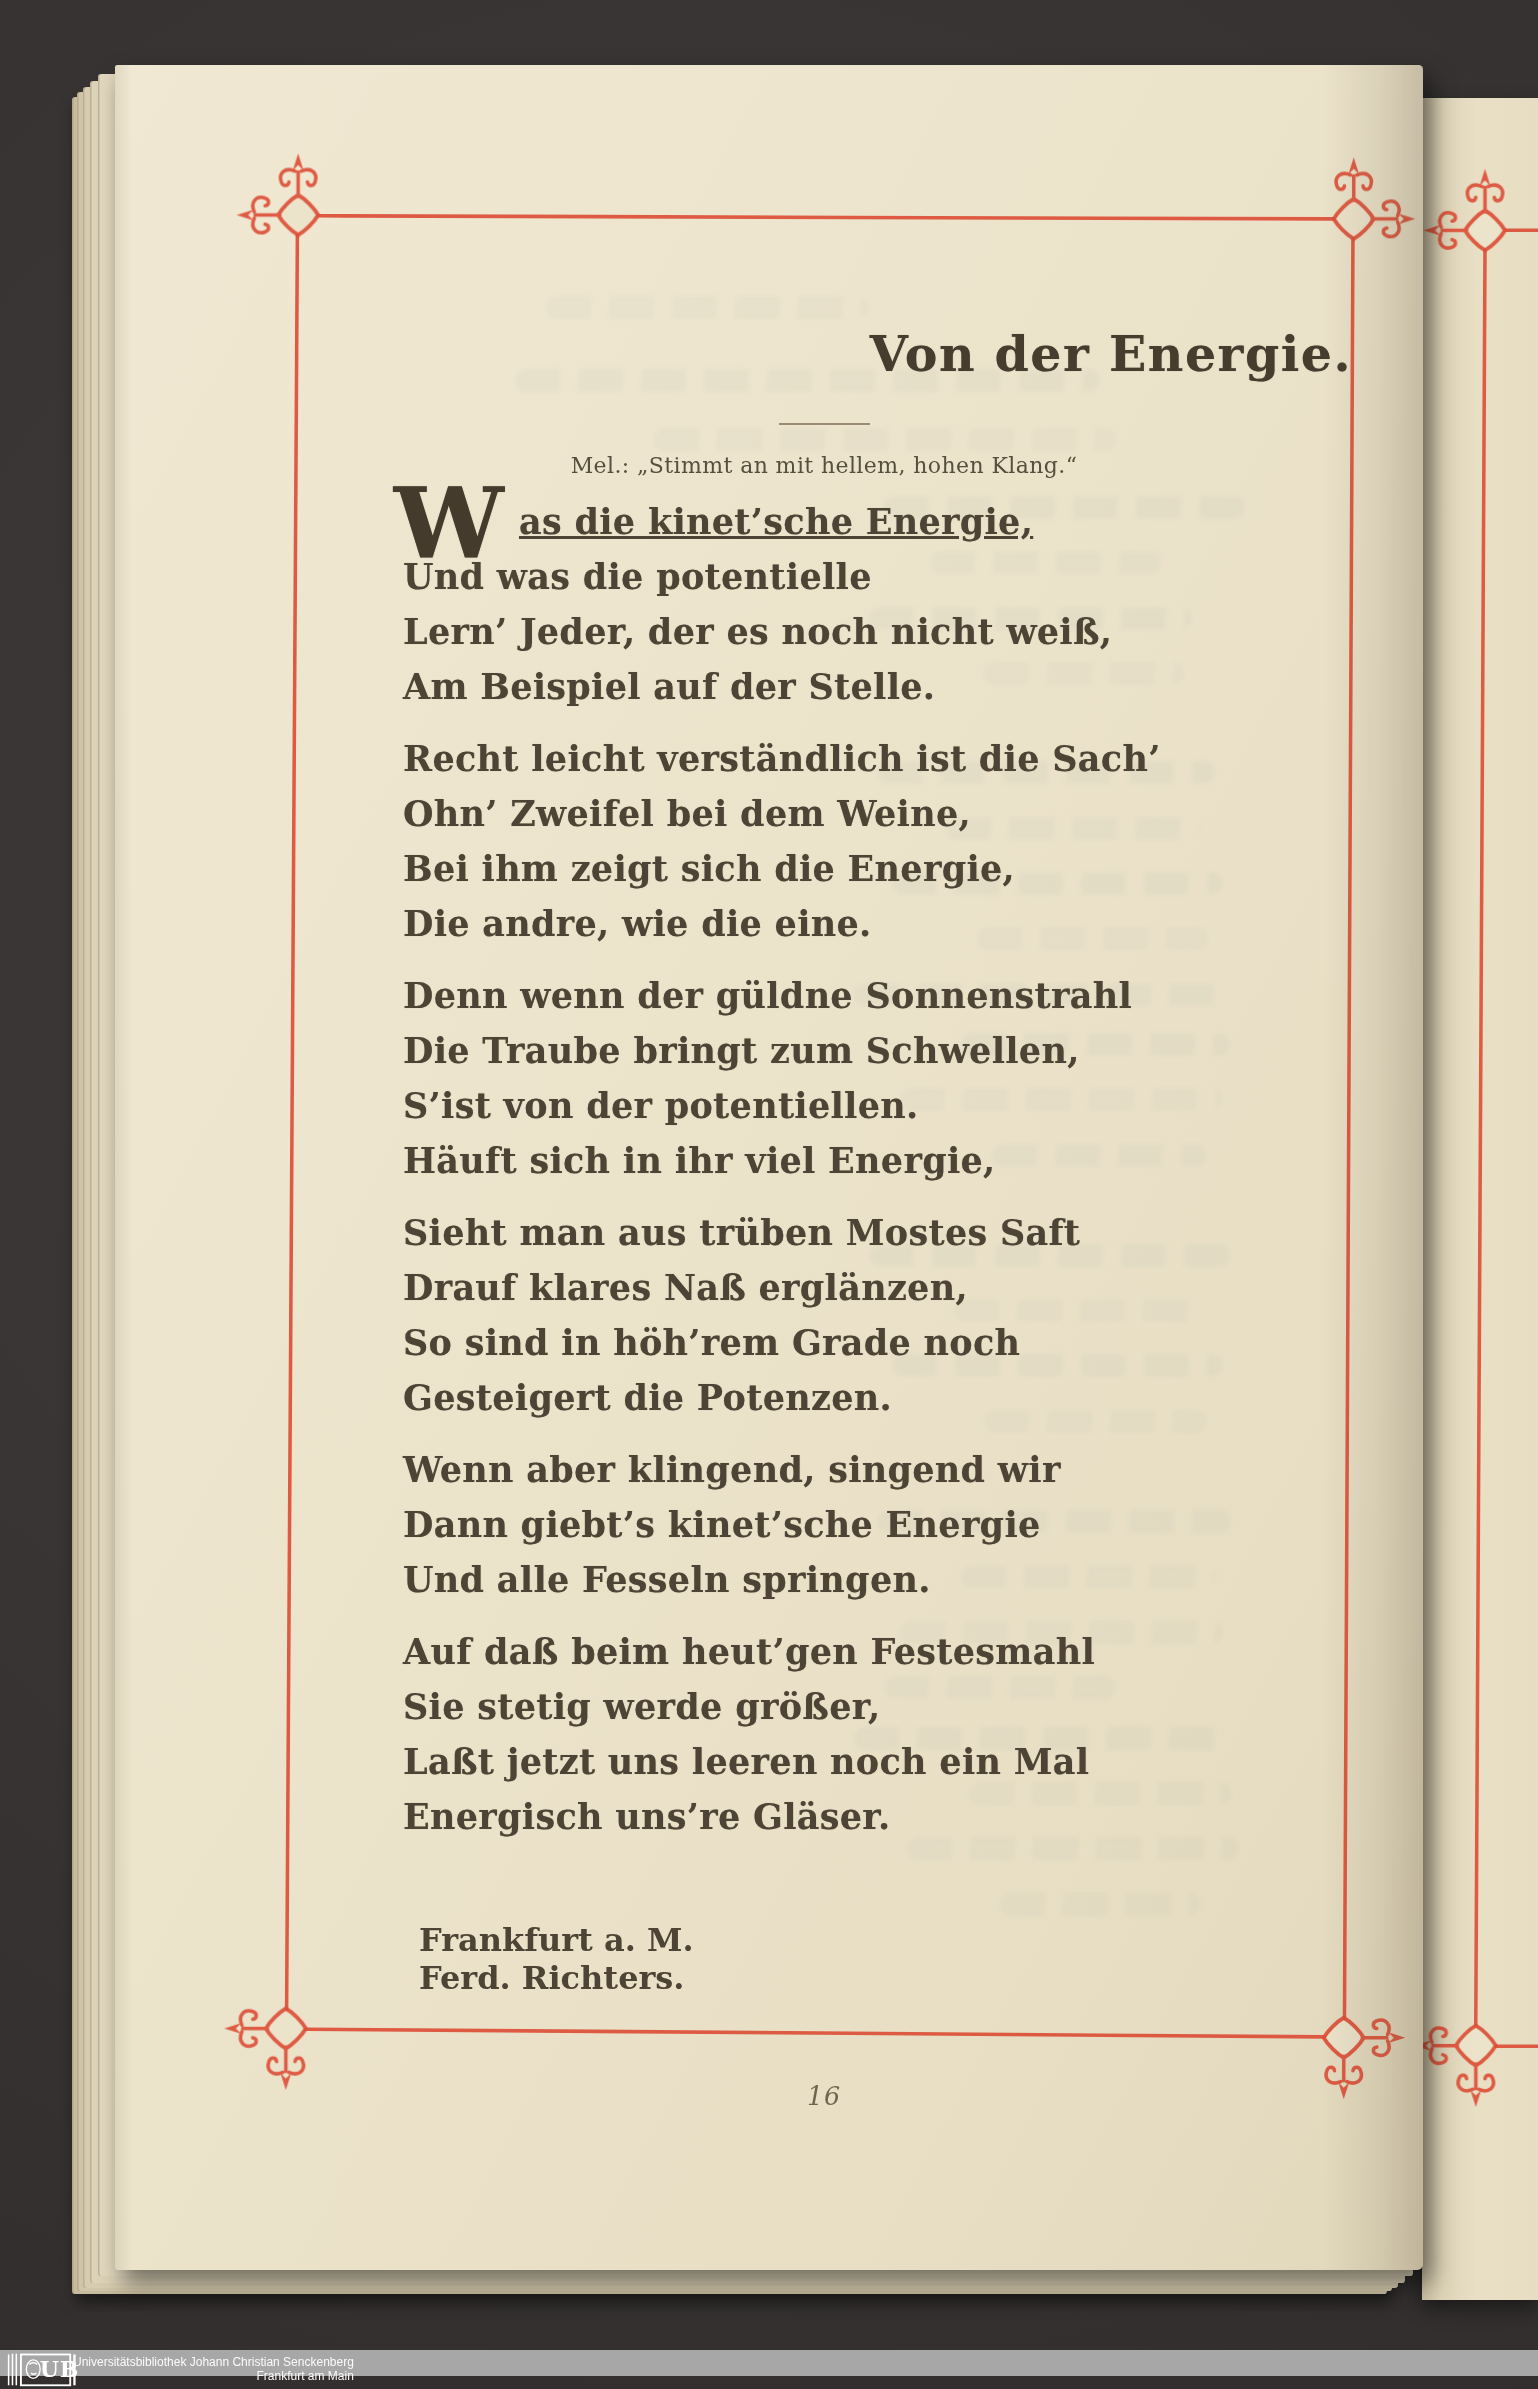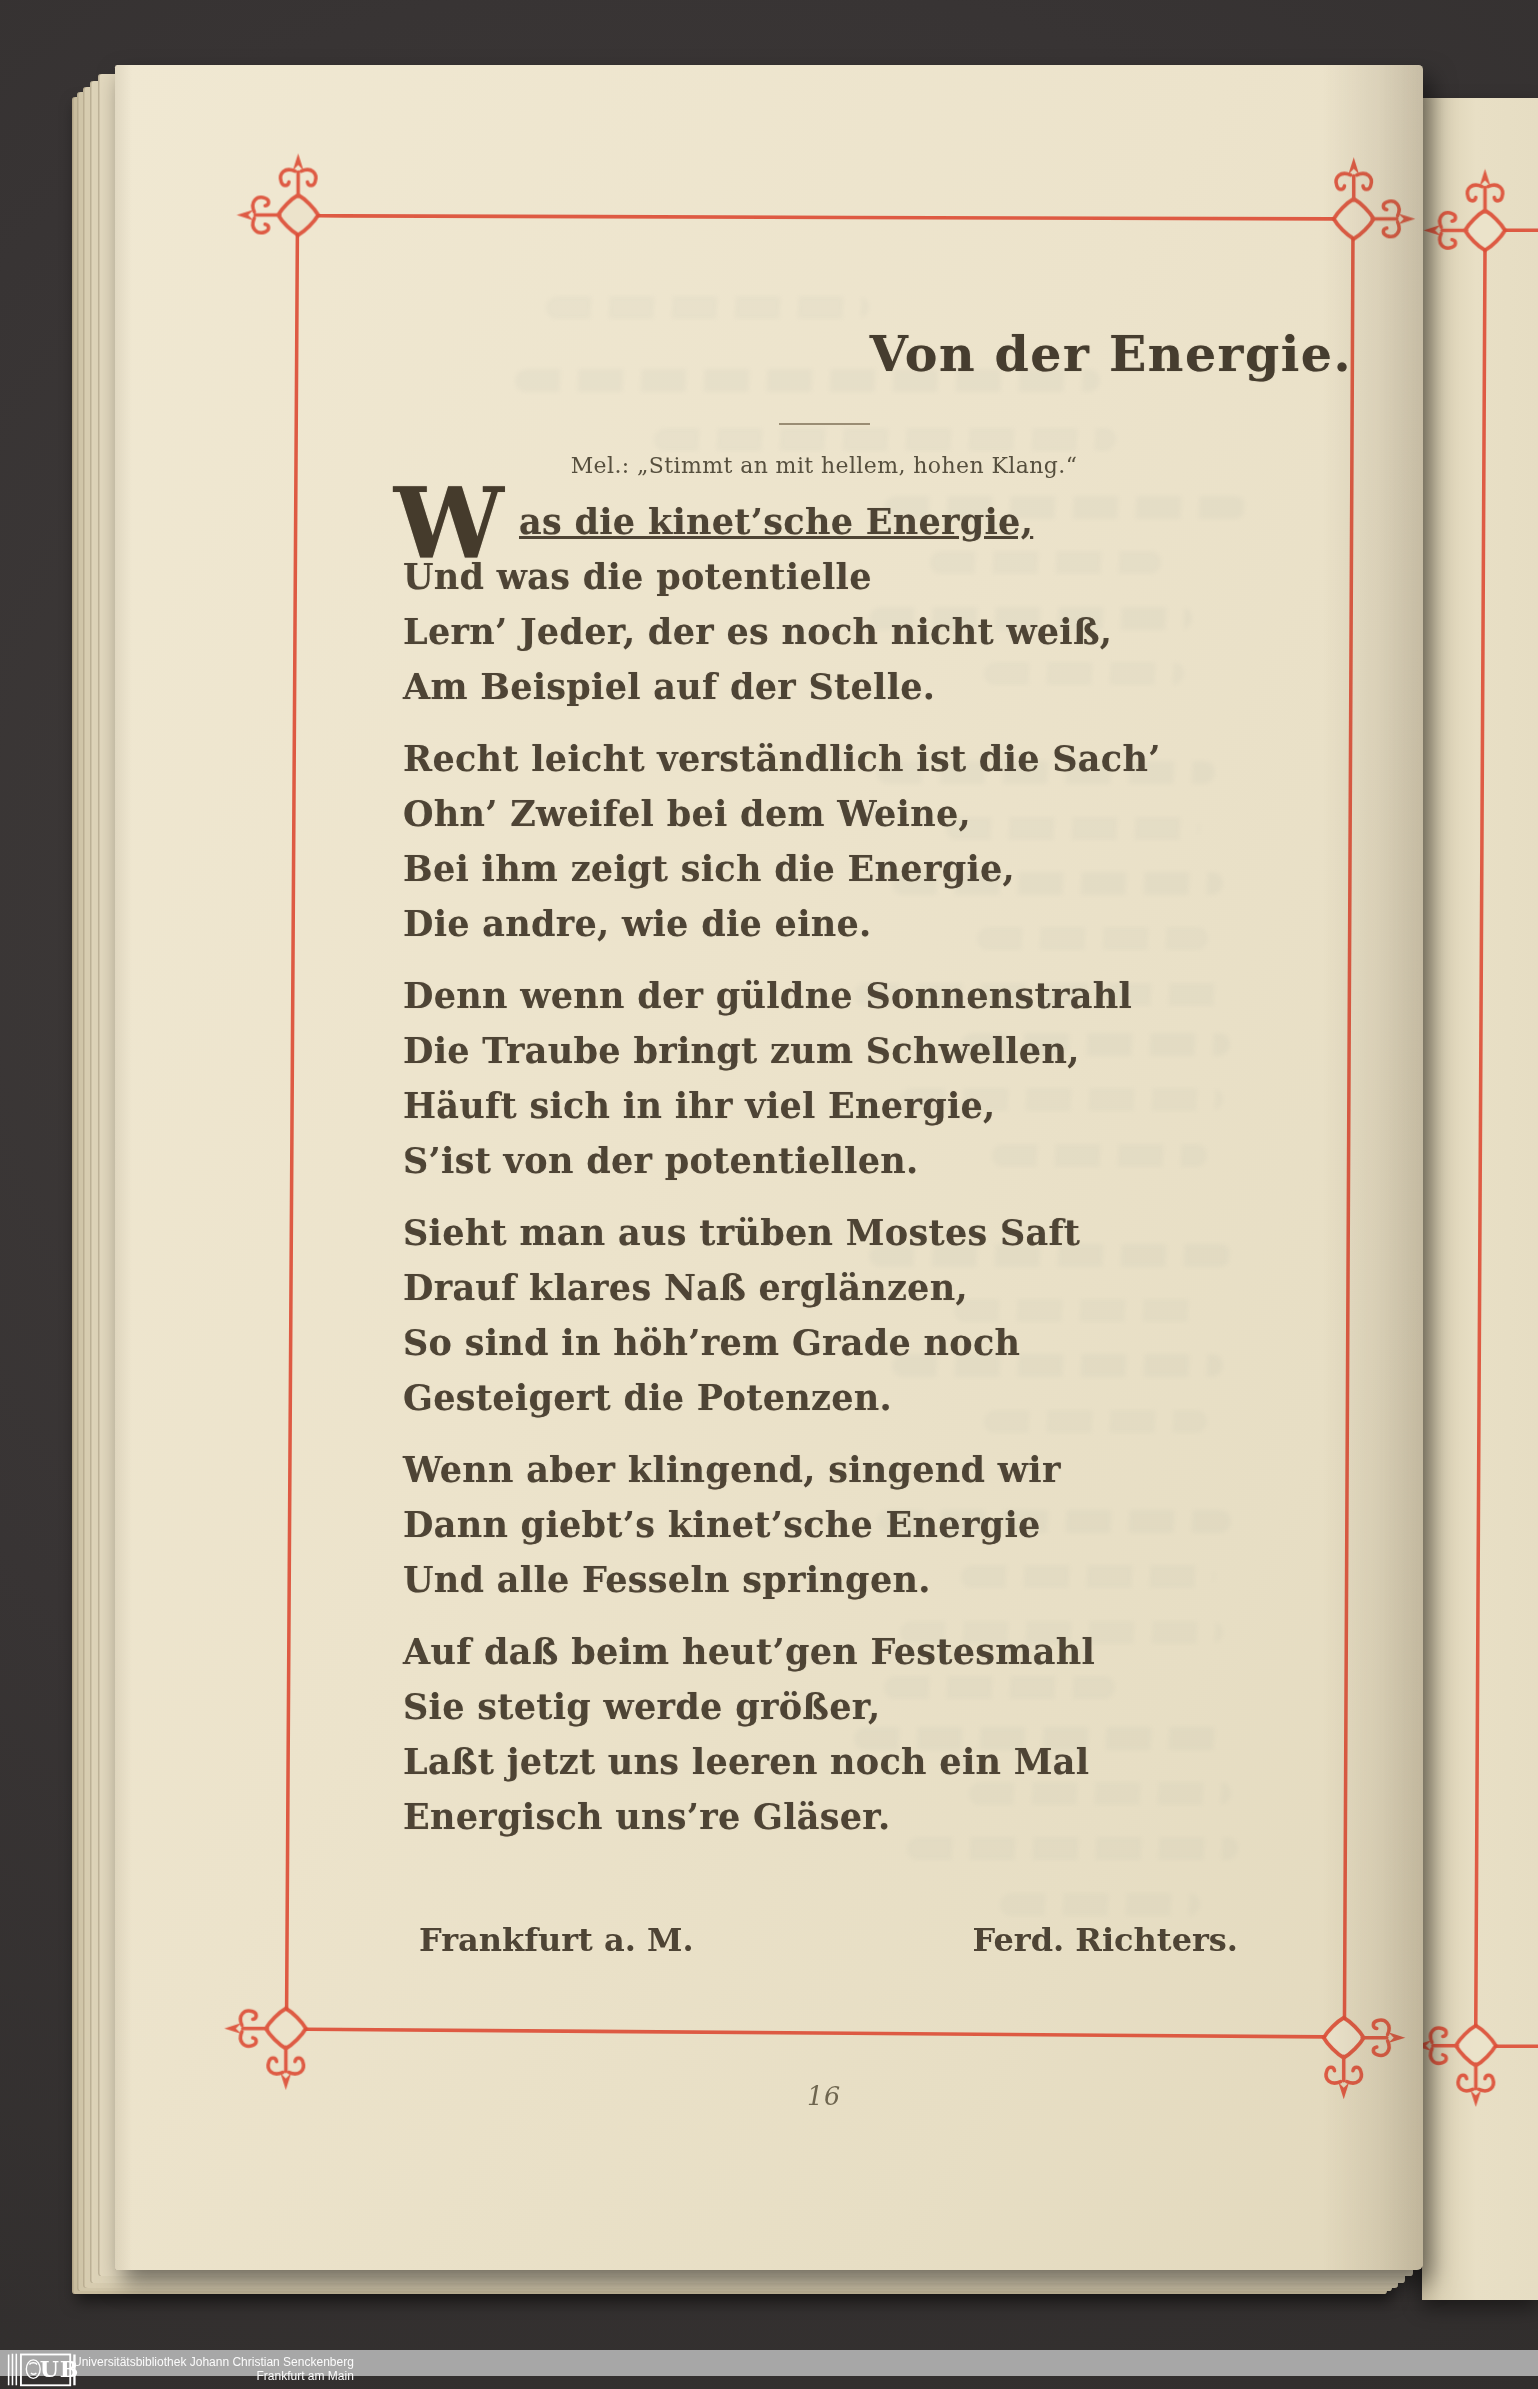--- a/index.html
+++ b/index.html
@@ -47,21 +47,21 @@
 
   .poem{position:absolute; left:288px; top:429px; color:#4e4435;}
   .stanza{margin-bottom:17px;}
   .pline{font-size:35px; line-height:55px; font-weight:bold; letter-spacing:0.3px; white-space:nowrap;
     text-shadow:0 0 0.8px rgba(78,68,53,.4);}
   .pline.indented{margin-left:116px;text-decoration:underline;}
   .dropcap{position:absolute; left:-9.2px; top:-20px; font-size:98px; line-height:1;
     font-weight:bold; color:#453b2c; text-shadow:0 0 0.8px rgba(69,59,44,.5);}
 
   .sig-row{position:absolute; left:304px; top:1856px; width:819px; display:flex;
-    justify-content:space-between; font-size:32px; font-weight:bold; color:#4e4435;}
+    justify-content:space-between; font-size:32px; font-weight:bold; color:#4e4435;flex-direction:column;}
   .page-number{position:absolute; left:181px; top:2016px; width:1056px; text-align:center;
     font-size:25.4px; color:#6e654f; letter-spacing:0.8px;font-style:italic;}
 
   
   .smudge{position:absolute; height:23px; border-radius:11.5px;
     background:repeating-linear-gradient(90deg, rgba(139,154,146,.55) 0 45px, rgba(139,154,146,0) 45px 63px);
     filter:blur(2.3px); transform:skewX(-2deg);}
 
   
   .frame-svg{position:absolute; left:0; top:0; pointer-events:none;}
@@ -186,22 +186,22 @@
       </div>
       <div class="stanza">
         <div class="pline">Recht leicht verständlich ist die Sach’</div>
         <div class="pline">Ohn’ Zweifel bei dem Weine,</div>
         <div class="pline">Bei ihm zeigt sich die Energie,</div>
         <div class="pline">Die andre, wie die eine.</div>
       </div>
       <div class="stanza">
         <div class="pline">Denn wenn der güldne Sonnenstrahl</div>
         <div class="pline">Die Traube bringt zum Schwellen,</div>
+        <div class="pline">S’ist von der potentiellen.</div>
         <div class="pline">Häuft sich in ihr viel Energie,</div>
-        <div class="pline">S’ist von der potentiellen.</div>
       </div>
       <div class="stanza">
         <div class="pline">Sieht man aus trüben Mostes Saft</div>
         <div class="pline">Drauf klares Naß erglänzen,</div>
         <div class="pline">So sind in höh’rem Grade noch</div>
         <div class="pline">Gesteigert die Potenzen.</div>
       </div>
       <div class="stanza">
         <div class="pline">Wenn aber klingend, singend wir</div>
         <div class="pline">Dann giebt’s kinet’sche Energie</div>

